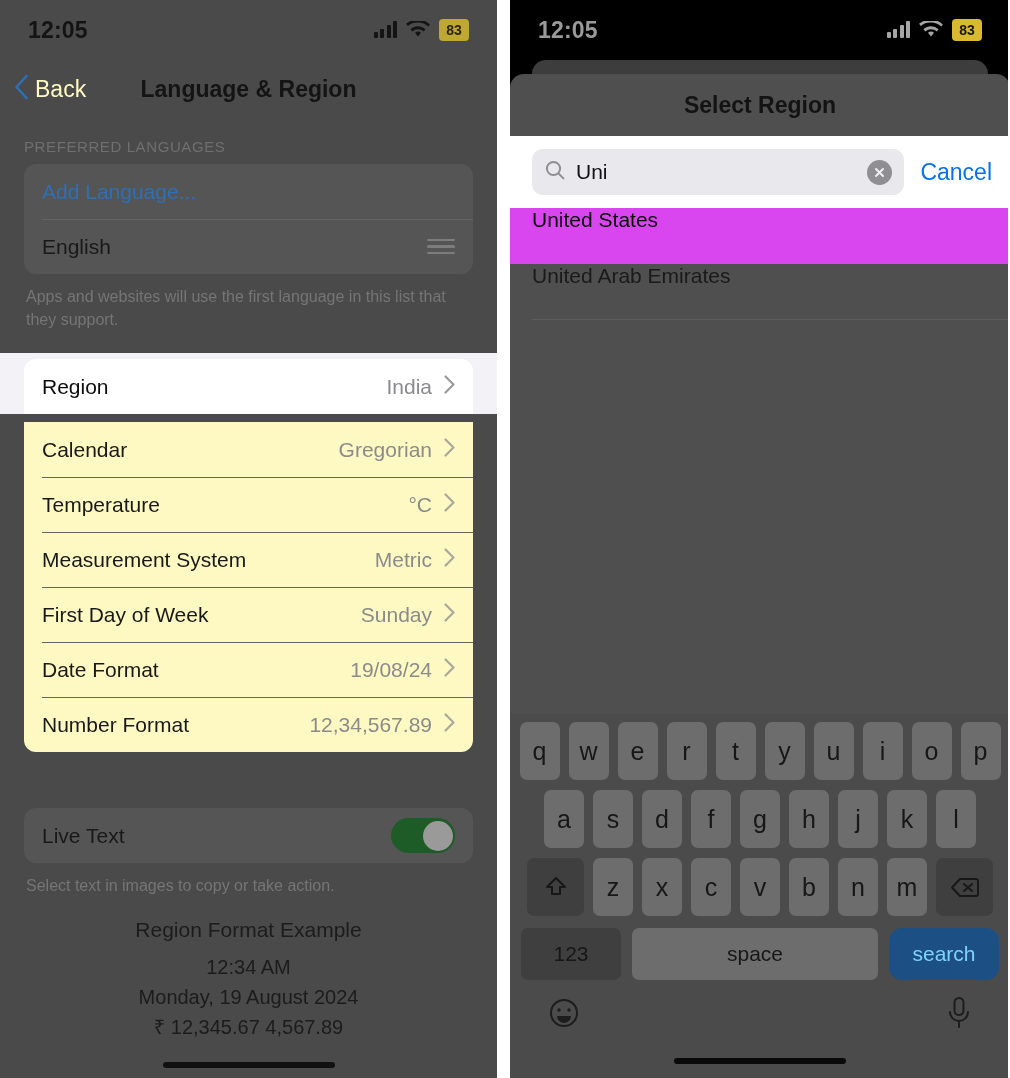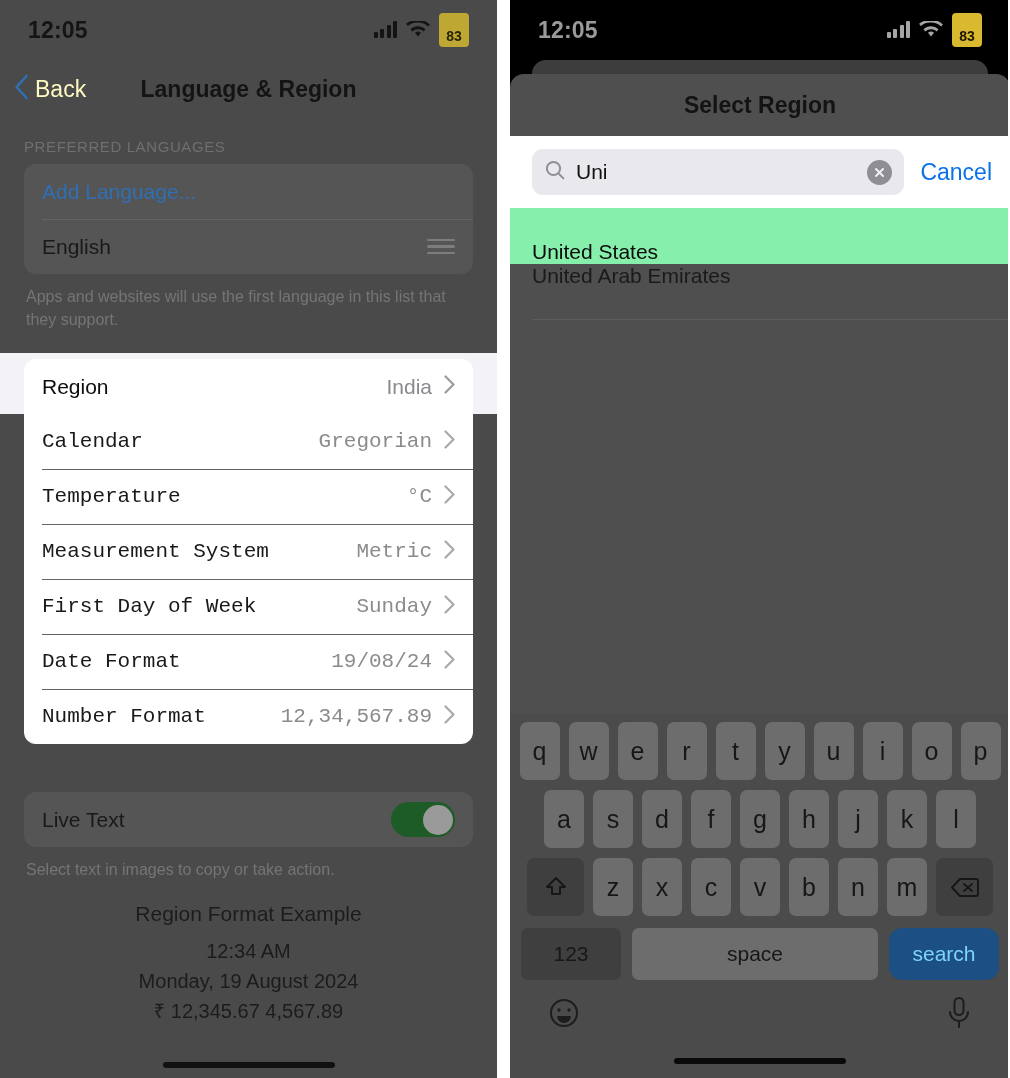--- a/index.html
+++ b/index.html
@@ -24,21 +24,21 @@
   }
   .sb-time { font-size:23px; font-weight:bold; color:#141414; letter-spacing:.2px; }
   .sb-right { display:flex; align-items:center; gap:9px; }
   .bars { display:flex; align-items:flex-end; gap:2.5px; height:17px; }
   .bars i { width:4px; background:#141414; border-radius:1px; display:block; }
   .bars i:nth-child(1){height:6px;} .bars i:nth-child(2){height:9px;}
   .bars i:nth-child(3){height:13px;} .bars i:nth-child(4){height:17px;}
   .wifi svg { display:block; }
   .batt {
     background:#e9c93b; color:#241f00; font-size:14px; font-weight:bold;
-    border-radius:4px; padding:16px 6px 2px 6px; line-height:1.1;
+    border-radius:4px; padding:4px 6px 2px 6px; line-height:1.1;
     min-width:30px; text-align:center;
   }
   .phone-left .batt { background:#bfa733; color:#2a2505; }
 
   .navbar {
     position:relative; height:58px; display:flex; align-items:center; padding:0 14px;
   }
   .back { display:flex; align-items:center; gap:6px; cursor:pointer; }
   .back-chev { display:block; }
   .back-label { color:#fef9c3; font-size:23px; }
@@ -81,21 +81,21 @@
     padding:6px 0 0 0;
   }
   .highlight-band .card-hl {
     margin:0 24px; background:#ffffff; border-radius:12px 12px 0 0; overflow:hidden;
   }
   .highlight-band .row-label { color:#0d0d0d; }
   .highlight-band .row-value { color:#8a8a8e; }
   .highlight-band .chev { opacity:1; }
 
   .card-rest {
-    margin:0 24px; background:#ffffff; border-radius:0 0 12px 12px; overflow:hidden;font-family:Liberation Mono, monospace;
+    margin:8px 24px; background:#fef9c3; border-radius:0 0 12px 12px; overflow:hidden;
   }
 
   .spacer-lg { height:48px; }
 
   .toggle {
     width:64px; height:35px; border-radius:18px; background:#1d5b27;
     position:relative; display:block;
   }
   .toggle::after {
     content:""; position:absolute; top:2.5px; right:2.5px;
@@ -147,22 +147,22 @@
     display:flex; align-items:center; gap:10px; padding:0 12px;
   }
   .search-text { font-size:21px; color:#121212; flex:1; }
   .clear-btn {
     width:25px; height:25px; border-radius:50%; background:#8e8e93;
     display:flex; align-items:center; justify-content:center; flex:0 0 auto;
   }
   .cancel-btn { font-size:23px; color:#0a72e8; white-space:nowrap; }
 
   .result-hl {
-    background:#86efac; padding:0 0 0 22px; height:56px;
-    display:flex; align-items:flex-end;
+    background:#d946ef; padding:0 0 0 22px; height:56px;
+    display:flex; align-items:flex-start;
   }
   .result-hl .result-label { font-size:21px; color:#0b0b0b; }
   .result {
     padding:0 0 0 22px; height:56px; display:flex; align-items:flex-start;
     position:relative;
   }
   .result::after {
     content:""; position:absolute; left:22px; right:0; bottom:0; height:1px;
     background:#5d5d5d;
   }

